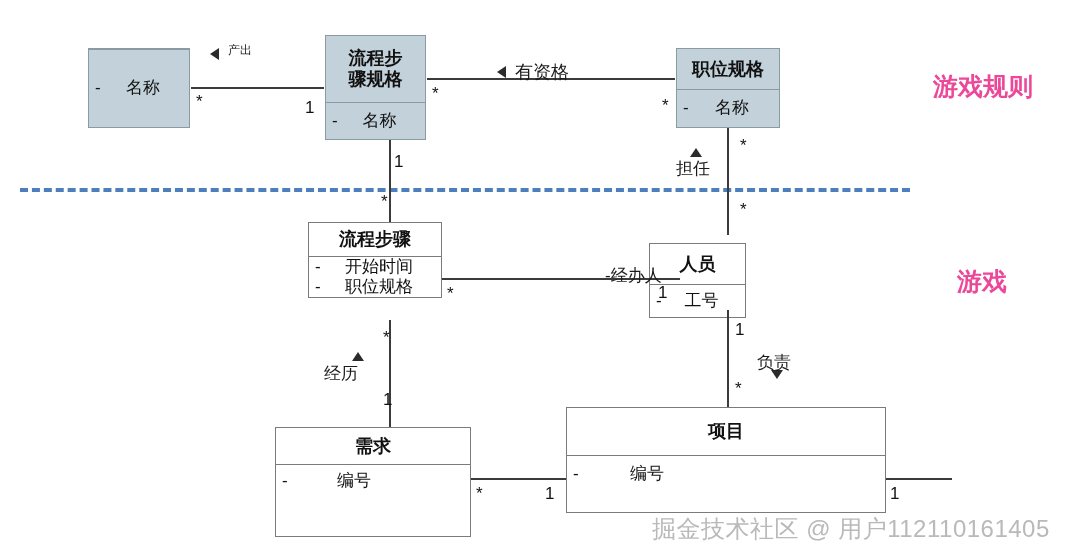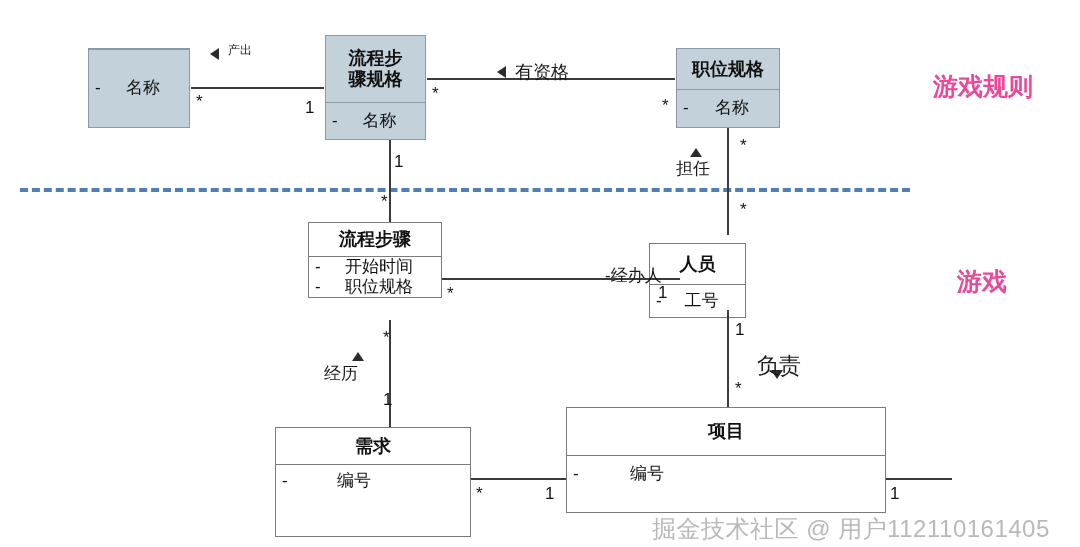--- a/index.html
+++ b/index.html
@@ -234,21 +234,21 @@
   <div class="mult" style="left:658px; top:283px; font-size:17px;">1</div>
 
   <div class="line-v" style="left:389px; top:320px; height:110px;"></div>
   <div class="arrow arrow-up" style="left:352px; top:352px;"></div>
   <div class="assoc-label" style="left:324px; top:362px; font-size:17px;">经历</div>
   <div class="mult" style="left:383px; top:328px; font-size:17px;">*</div>
   <div class="mult" style="left:383px; top:390px; font-size:17px;">1</div>
 
   <div class="line-v" style="left:727px; top:310px; height:100px;"></div>
   <div class="arrow arrow-down" style="left:771px; top:370px;"></div>
-  <div class="assoc-label" style="left:757px; top:351px; font-size:22px;">负责</div>
+  <div class="assoc-label" style="left:757px; top:351px; font-size:17px;">负责</div>
   <div class="mult" style="left:735px; top:320px; font-size:17px;">1</div>
   <div class="mult" style="left:735px; top:379px; font-size:17px;">*</div>
 
   <div class="line-h" style="left:471px; top:478px; width:96px;"></div>
   <div class="mult" style="left:476px; top:484px; font-size:17px;">*</div>
   <div class="mult" style="left:545px; top:484px; font-size:17px;">1</div>
 
   <div class="line-h" style="left:886px; top:478px; width:66px;"></div>
   <div class="mult" style="left:890px; top:484px; font-size:17px;">1</div>
 

